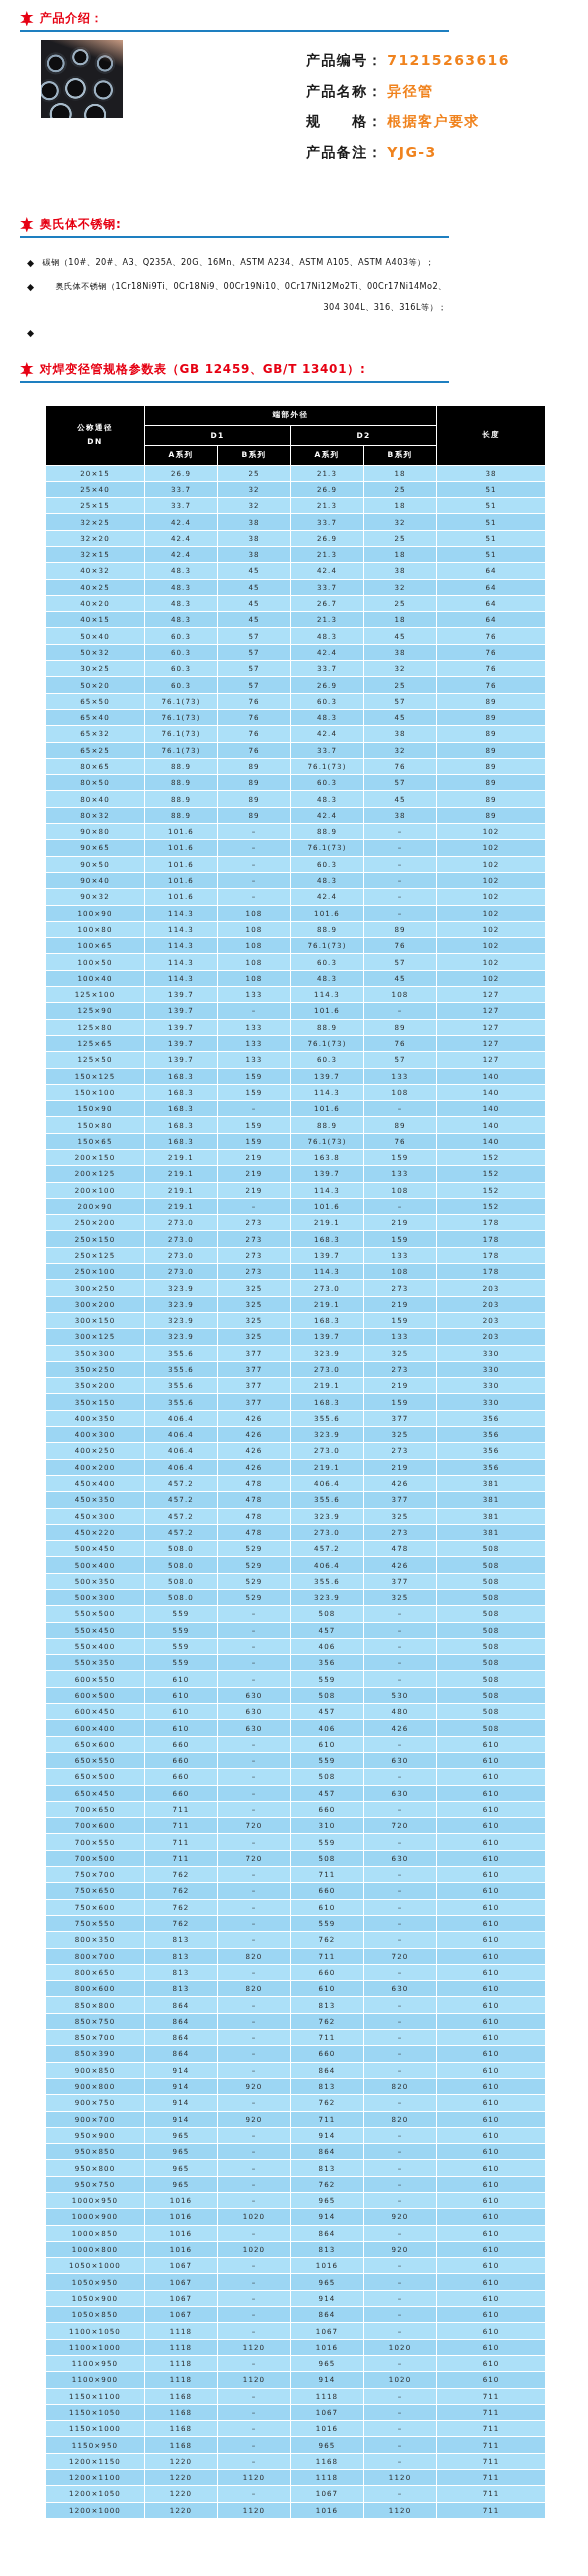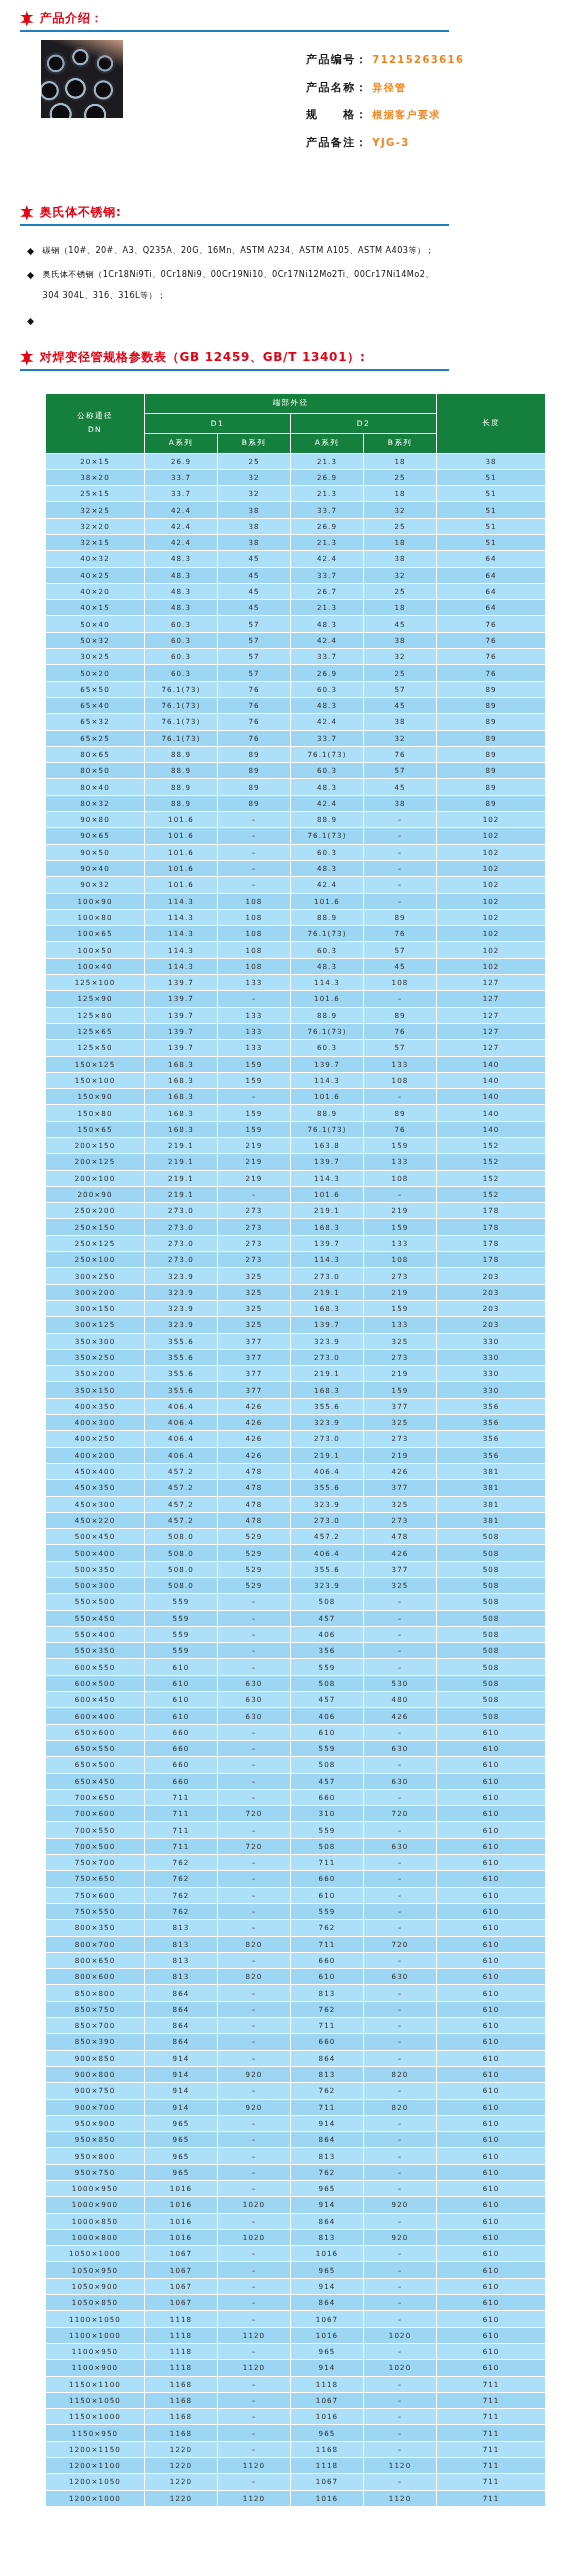--- a/index.html
+++ b/index.html
@@ -27,41 +27,41 @@
       radial-gradient(circle at 48% 22%, #0d0d0f 0 5.7px, #9db1c2 6.4px 7.8px, #2a2d33 8.5px 10px, rgba(0,0,0,0) 10.7px),
       radial-gradient(circle at 78% 30%, #0d0d0f 0 5.7px, #8fa3b5 6.4px 7.8px, #2a2d33 8.5px 10px, rgba(0,0,0,0) 10.7px),
       radial-gradient(circle at 10% 65%, #0d0d0f 0 7.1px, #9db1c2 7.8px 9.2px, #24262b 10px 11.4px, rgba(0,0,0,0) 12px),
       radial-gradient(circle at 42% 62%, #0d0d0f 0 7.8px, #a7bac9 8.5px 10px, #24262b 10.7px 12px, rgba(0,0,0,0) 12.8px),
       radial-gradient(circle at 76% 64%, #0d0d0f 0 7.1px, #9db1c2 7.8px 9.2px, #24262b 10px 11.4px, rgba(0,0,0,0) 12px),
       radial-gradient(circle at 24% 95%, #0d0d0f 0 8.5px, #a7bac9 9.2px 10.7px, #1e2024 11.4px 12.8px, rgba(0,0,0,0) 13.5px),
       radial-gradient(circle at 66% 96%, #0d0d0f 0 8.5px, #a7bac9 9.2px 10.7px, #1e2024 11.4px 12.8px, rgba(0,0,0,0) 13.5px);
   }
   .product-fields{margin-left:183px;padding-top:11.4px;}
   .field-row{margin-bottom:12.8px;white-space:nowrap;}
-  .field-label{font-size:11px;font-weight:bold;color:#1a1a1a;letter-spacing:1.4px;font-family:Liberation Mono, monospace;}
-  .field-value{font-size:10px;font-weight:bold;color:#f0831e;letter-spacing:1.4px;margin-left:4.3px;}
+  .field-label{font-size:14px;font-weight:bold;color:#1a1a1a;letter-spacing:1.4px;font-family:Liberation Mono, monospace;}
+  .field-value{font-size:14px;font-weight:bold;color:#f0831e;letter-spacing:1.4px;margin-left:4.3px;}
 
   
   .bullets{margin:14.2px 21.3px 18.5px 27px;}
   .bullet{display:flex;margin-bottom:2.8px;}
   .bullet .diamond{color:#111;font-size:9.2px;line-height:21.3px;margin-right:8.5px;flex:0 0 auto;}
-  .bullet p{margin:0;font-size:8.2px;line-height:21.3px;color:#111;letter-spacing:0.4px;max-width:513px;}
+  .bullet p{margin:0;font-size:8.2px;line-height:21.3px;color:#111;letter-spacing:0.4px;max-width:513px;text-align:right;}
 
   
   .spec-table-wrap{margin:21.3px 0 10px 45px;width:498px;}
   table.spec{
     border-collapse:collapse;table-layout:fixed;width:498px;
     border:0.7px solid #4a9cc7;
     font-size:7.1px;color:#2b2b2b;
   }
   table.spec col.c-dn{width:99px;}
   table.spec col.c-n{width:73px;}
   table.spec col.c-len{width:109px;}
   table.spec th{
-    background:#15803d;color:#ffffff;font-weight:normal;
+    background:#000000;color:#ffffff;font-weight:bold;
     font-size:7.5px;letter-spacing:1.4px;
     border:1.4px solid #ffffff;height:19px;padding:0;text-align:center;
   }
   table.spec th.dn-head{line-height:1.9;}
   table.spec td{
     border:1.4px solid #ffffff;height:15.3px;padding:0;text-align:center;
     letter-spacing:1.1px;
   }
   table.spec tr.even td{background:#ace0f8;}
   table.spec tr.odd td{background:#9cd6f3;}
@@ -163,21 +163,21 @@
       <tbody>
           <tr class="even">
             <td>20×15</td>
             <td>26.9</td>
             <td>25</td>
             <td>21.3</td>
             <td>18</td>
             <td>38</td>
           </tr>
           <tr class="odd">
-            <td>38×20</td>
+            <td>25×40</td>
             <td>33.7</td>
             <td>32</td>
             <td>26.9</td>
             <td>25</td>
             <td>51</td>
           </tr>
           <tr class="even">
             <td>25×15</td>
             <td>33.7</td>
             <td>32</td>

